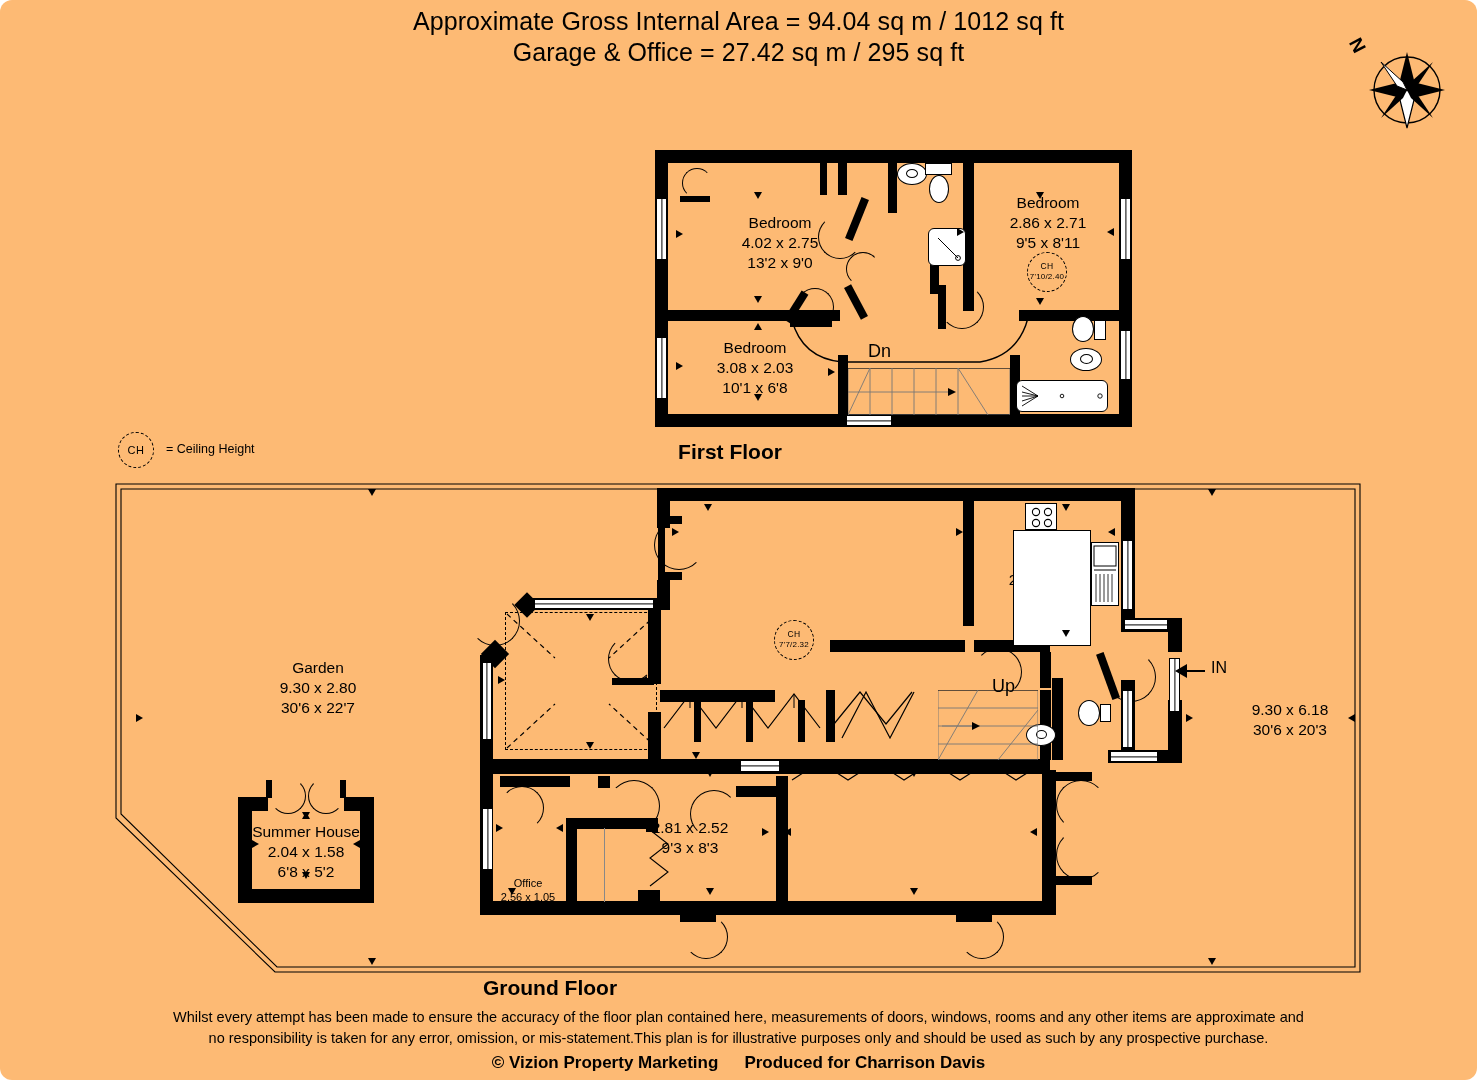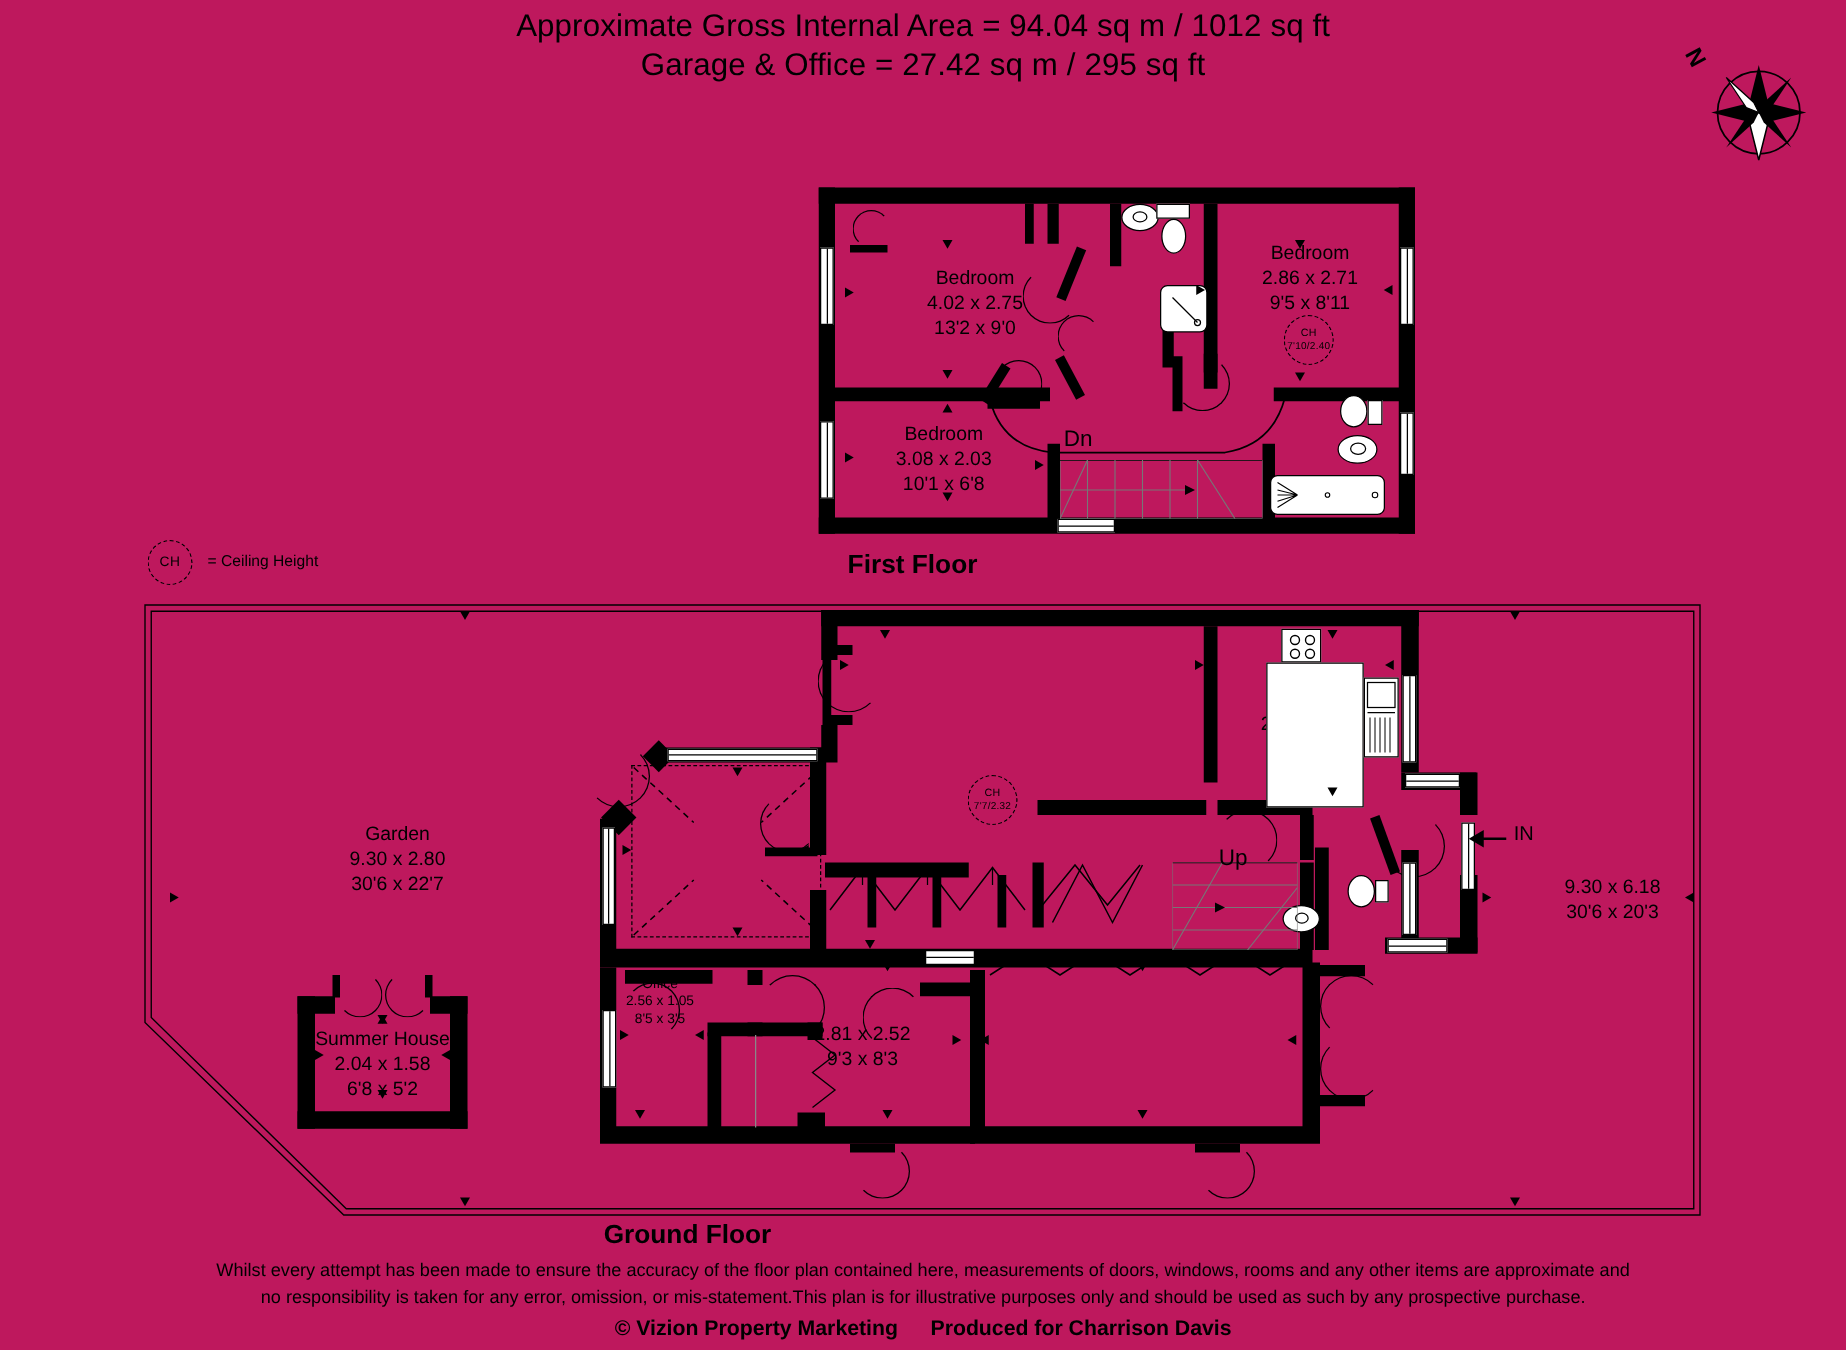--- a/index.html
+++ b/index.html
@@ -9,22 +9,23 @@
     background: #ffffff;
   }
   body {
     font-family: "Liberation Sans", sans-serif;
     color: #000000;
   }
   #page {
     position: relative;
     width: 1477px;
     height: 1080px;
-    background: #be185d;
+    background: #fdba74;
     overflow: hidden;
+    border-radius: 12px;
   }
   .abs { position: absolute; }
 
   
   #header {
     position: absolute;
     left: 0; top: 6px;
     width: 1477px;
     text-align: center;
   }
@@ -83,20 +84,21 @@
     line-height: 1.28;
   }
   .roomtext .rname { font-size: 15.5px; }
   .roomtext .rdim  { font-size: 15.5px; }
   .roomtext.small .rname { font-size: 11px; }
   .roomtext.small .rdim  { font-size: 11px; }
 
   .plainlabel {
     position: absolute; white-space: nowrap;
     font-size: 16px;
+    margin-left: 17px;
   }
 
   
   .ch-bubble {
     position: absolute;
     width: 40px; height: 40px;
     border: 1.3px dashed #000;
     border-radius: 50%;
     box-sizing: border-box;
   }
@@ -543,21 +545,21 @@
 
     <div class="arc tr" style="left:500px;top:786px;width:44px;height:44px;"></div>
     <div class="arc tr" style="left:608px;top:780px;width:52px;height:52px;"></div>
     <div class="arc tl" style="left:690px;top:790px;width:48px;height:48px;"></div>
     <div class="window v" style="left:482px;top:808px;width:11px;height:62px;"></div>
     <svg class="abs" style="left:646px;top:828px;" width="30" height="62">
       <path d="M 4 2 L 22 16 L 4 30 L 22 44 L 4 58" fill="none" stroke="#000" stroke-width="1.1"></path>
     </svg>
     <div class="thinline" style="left:604px;top:828px;width:1.2px;height:74px;background:#888;"></div>
 
-    <div class="roomtext small" style="left:478px;top:780px;width:100px;">
+    <div class="roomtext small" style="left:478px;top:876px;width:100px;">
       <div class="rname">Office</div>
       <div class="rdim">2.56 x 1.05</div>
       <div class="rdim">8'5 x 3'5</div>
     </div>
 
     <div class="roomtext" style="left:610px;top:818px;width:160px;">
       <div class="rdim">2.81 x 2.52</div>
       <div class="rdim">9'3 x 8'3</div>
     </div>
 

